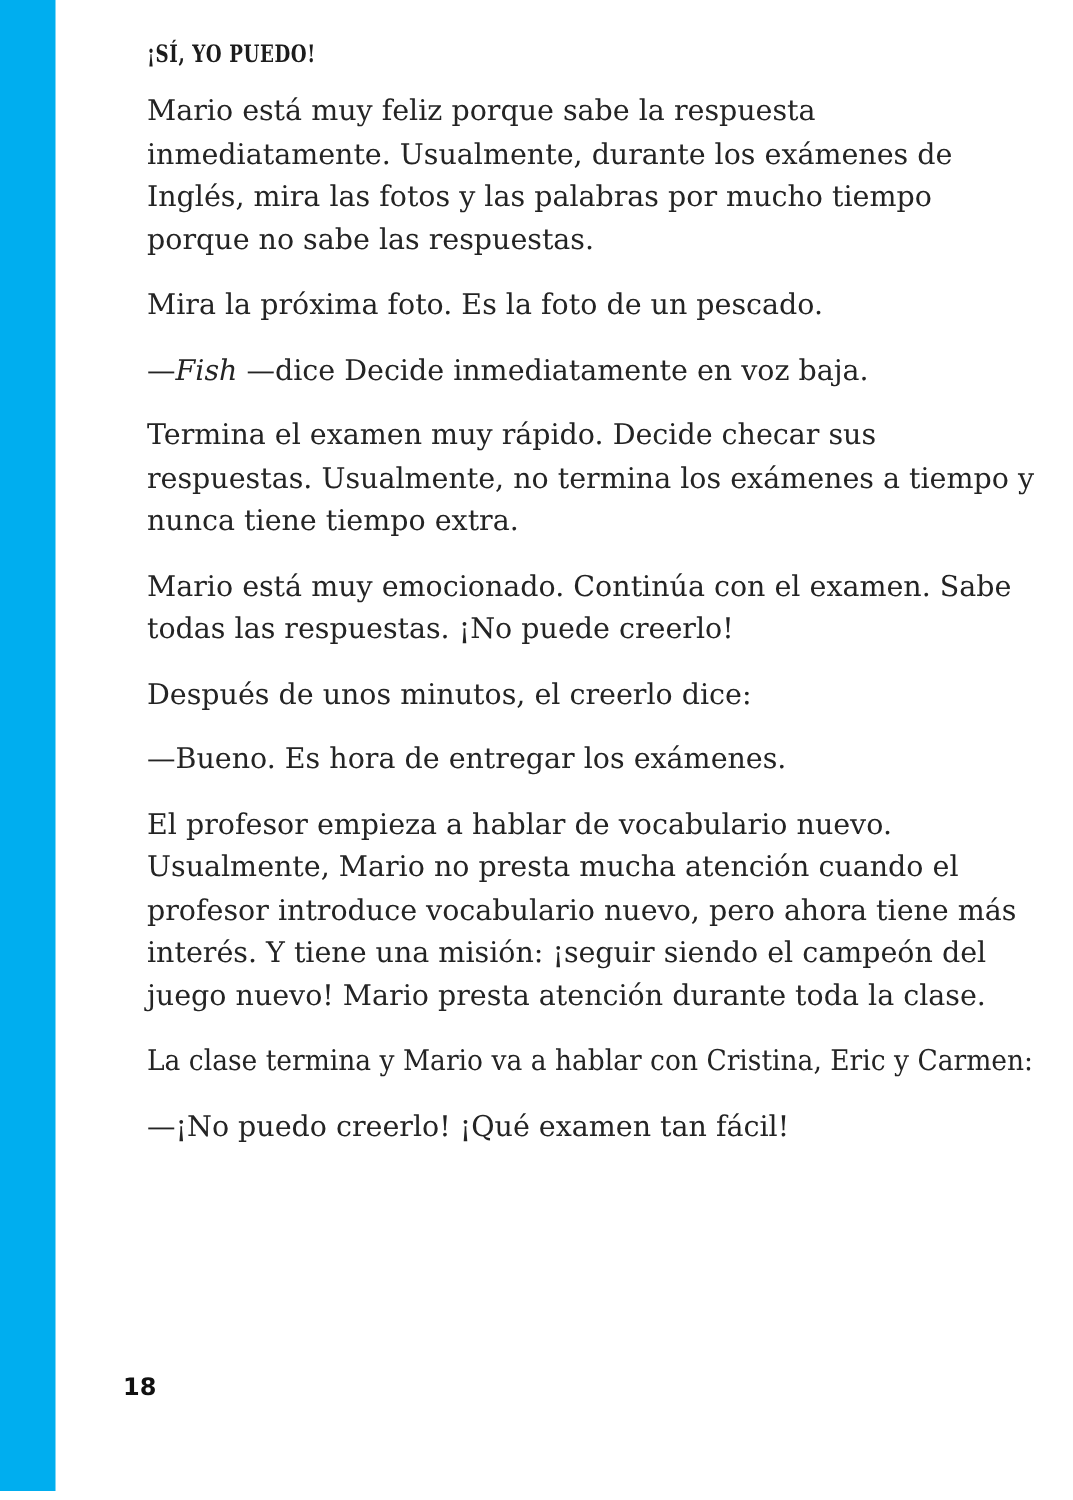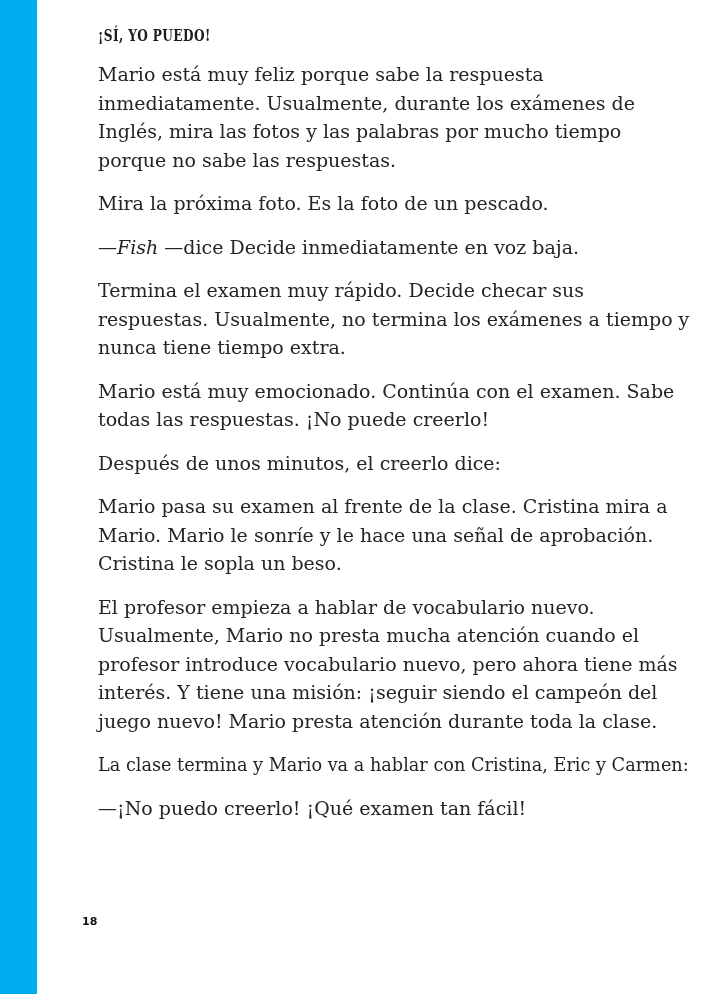--- a/index.html
+++ b/index.html
@@ -55,21 +55,21 @@
   }
   .story em {
     font-style: italic;
   }
   .page-number {
     position: absolute;
     left: 82px;
     top: 915px;
     font-family: "DejaVu Sans", "Liberation Sans", sans-serif;
     font-weight: bold;
-    font-size: 11px;
+    font-size: 16px;
     color: #111111;
   }
 </style>
 </head>
 <body>
 
 <div class="accent-stripe" style="background: rgb(0, 174, 239);"></div>
 
 <div class="content">
   <div class="running-header">¡SÍ, YO PUEDO!</div>
@@ -80,23 +80,21 @@
 Inglés, mira las fotos y las palabras por mucho tiempo
 porque no sabe las respuestas.</p>
     <p>Mira la próxima foto. Es la foto de un pescado.</p>
     <p><span>—</span><em>Fish</em><span> —dice Decide inmediatamente en voz baja.</span></p>
     <p>Termina el examen muy rápido. Decide checar sus
 respuestas. Usualmente, no termina los exámenes a tiempo y
 nunca tiene tiempo extra.</p>
     <p>Mario está muy emocionado. Continúa con el examen. Sabe
 todas las respuestas. ¡No puede creerlo!</p>
     <p>Después de unos minutos, el creerlo dice:</p>
-    <p>Mario pasa su examen al frente de la clase. Cristina mira a
-Mario. Mario le sonríe y le hace una señal de aprobación.
-Cristina le sopla un beso.</p>
+    <p>—Bueno. Es hora de entregar los exámenes.</p>
     <p>El profesor empieza a hablar de vocabulario nuevo.
 Usualmente, Mario no presta mucha atención cuando el
 profesor introduce vocabulario nuevo, pero ahora tiene más
 interés. Y tiene una misión: ¡seguir siendo el campeón del
 juego nuevo! Mario presta atención durante toda la clase.</p>
     <p class="tight">La clase termina y Mario va a hablar con Cristina, Eric y Carmen:</p>
     <p>—¡No puedo creerlo! ¡Qué examen tan fácil!</p>
   </div>
 </div>
 

